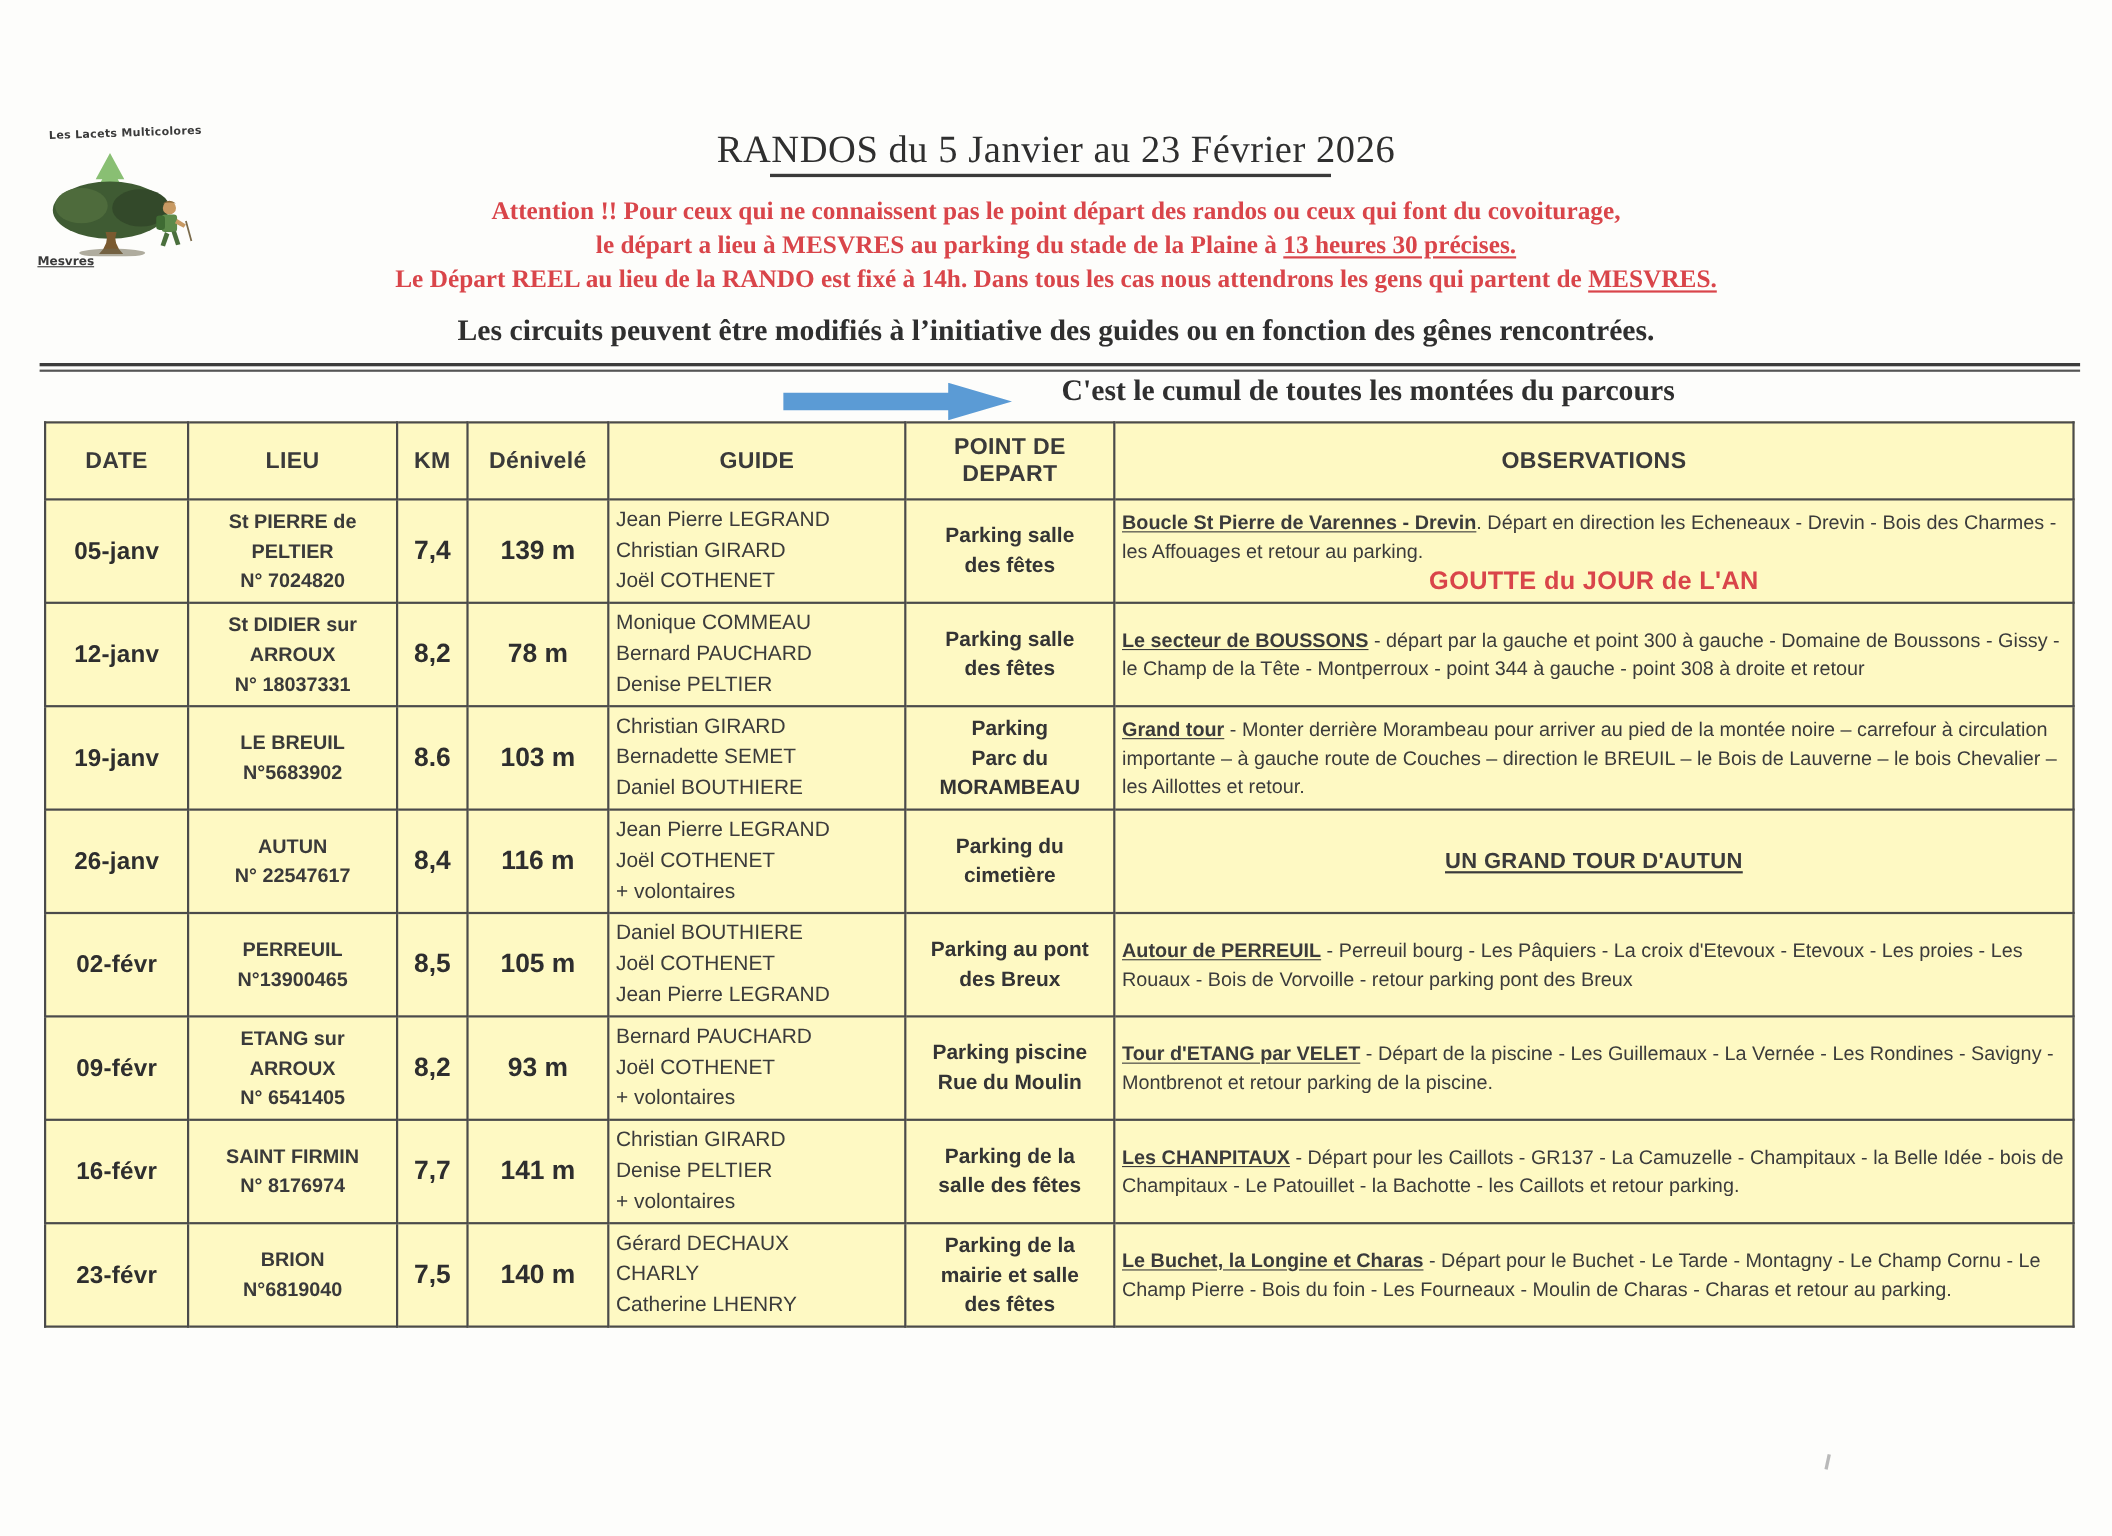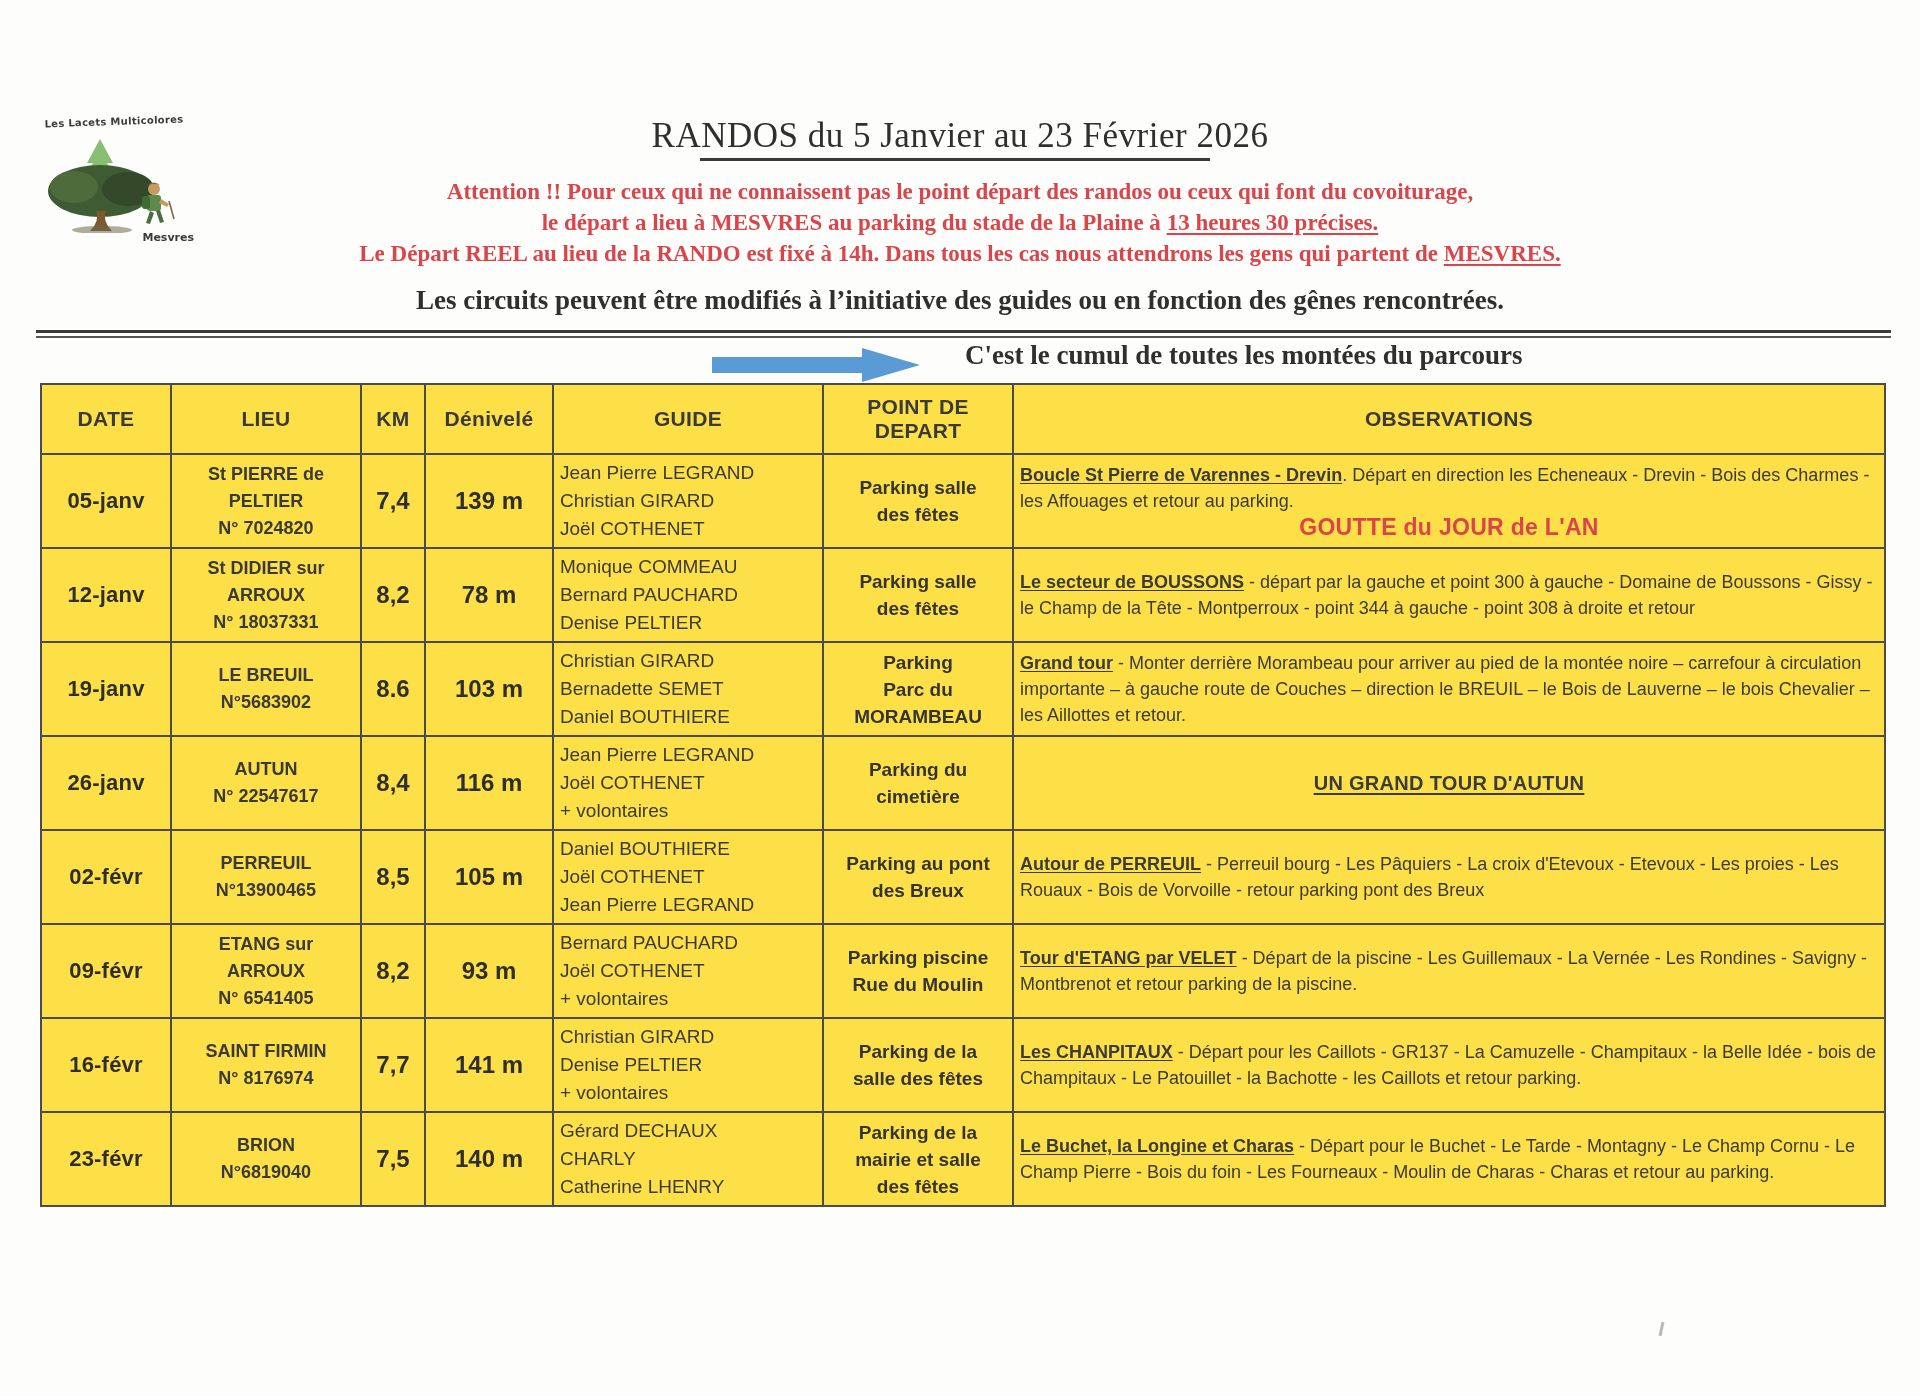--- a/index.html
+++ b/index.html
@@ -44,22 +44,23 @@
     position: relative;
     width: 160px;
     height: 100px;
     margin-top: 4px;
   }
   .logo-bottom-text {
     font-family: "DejaVu Sans", sans-serif;
     font-size: 11px;
     font-weight: bold;
     color: #3a3a3a;
-    text-align: right;
+    text-align: left;
     white-space: nowrap;
+    text-decoration: underline;
   }
   .conifer {
     position: absolute;
     left: 26px;
     top: 6px;
   }
   .bush {
     position: absolute;
     left: 8px;
     top: 30px;
@@ -172,21 +173,21 @@
   .tbl-wrap {
     position: absolute;
     left: 40px;
     top: 383px;
     width: 1846px;
   }
   table.randos {
     border-collapse: collapse;
     width: 100%;
     table-layout: fixed;
-    background: #fde047;
+    background: #fef9c3;
   }
   table.randos th,
   table.randos td {
     border: 2px solid #4b4b4b;
     vertical-align: middle;
     padding: 4px 6px;
   }
   table.randos th {
     font-family: "Liberation Sans", sans-serif;
     font-size: 21px;

